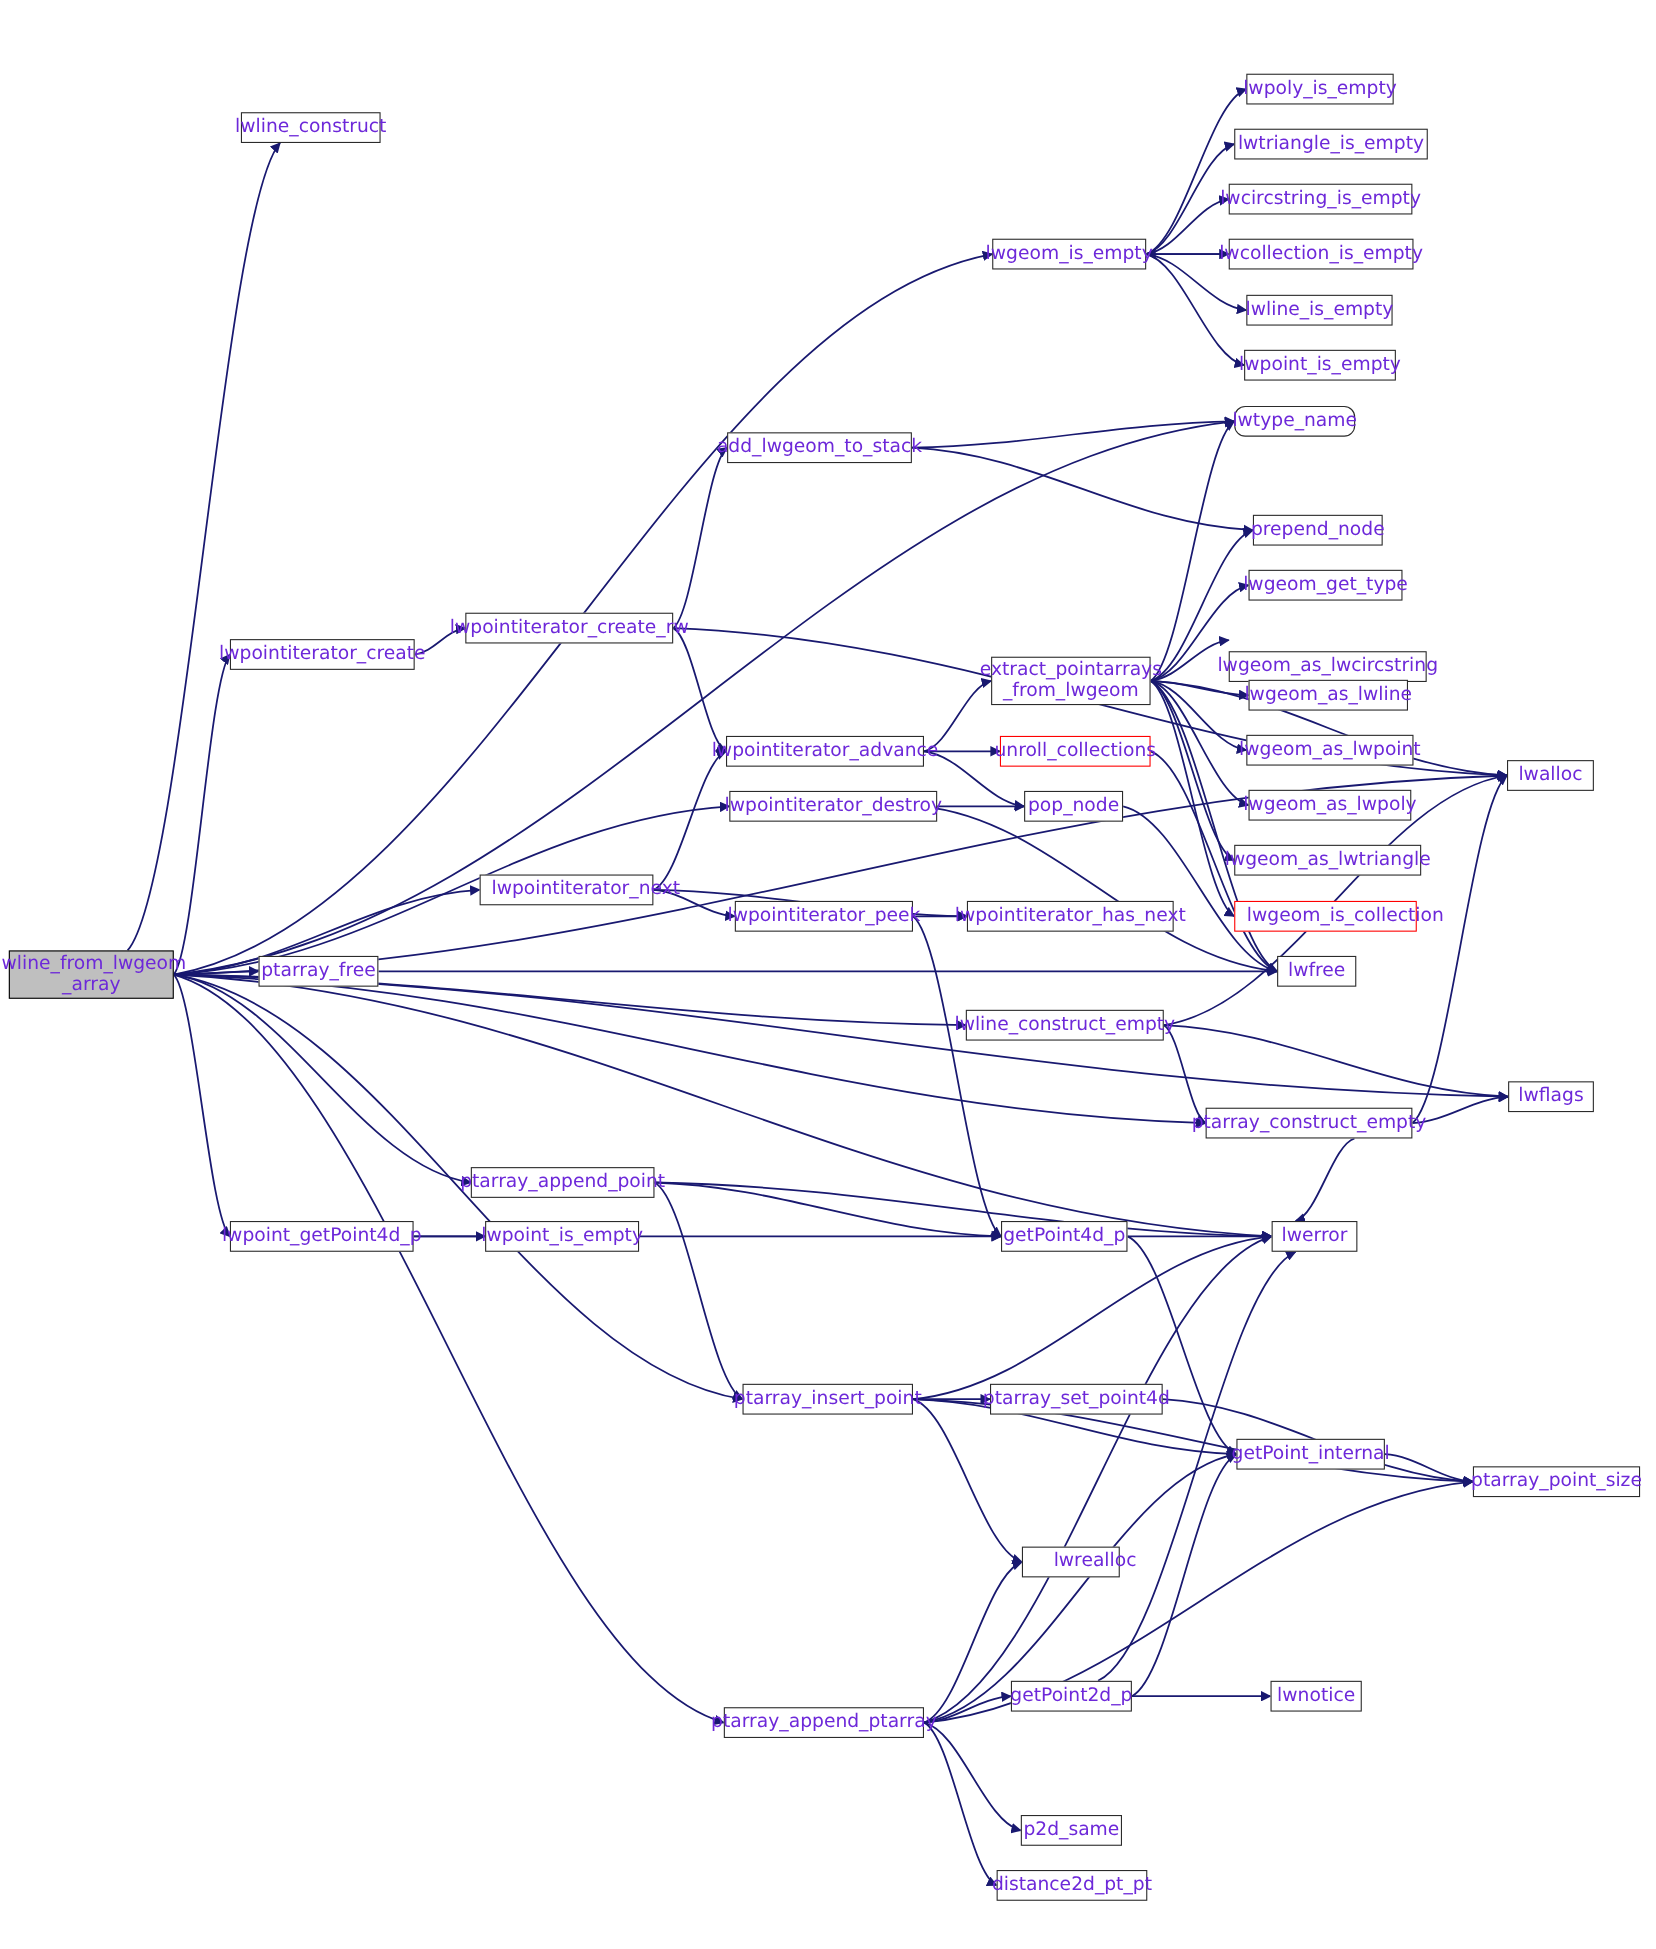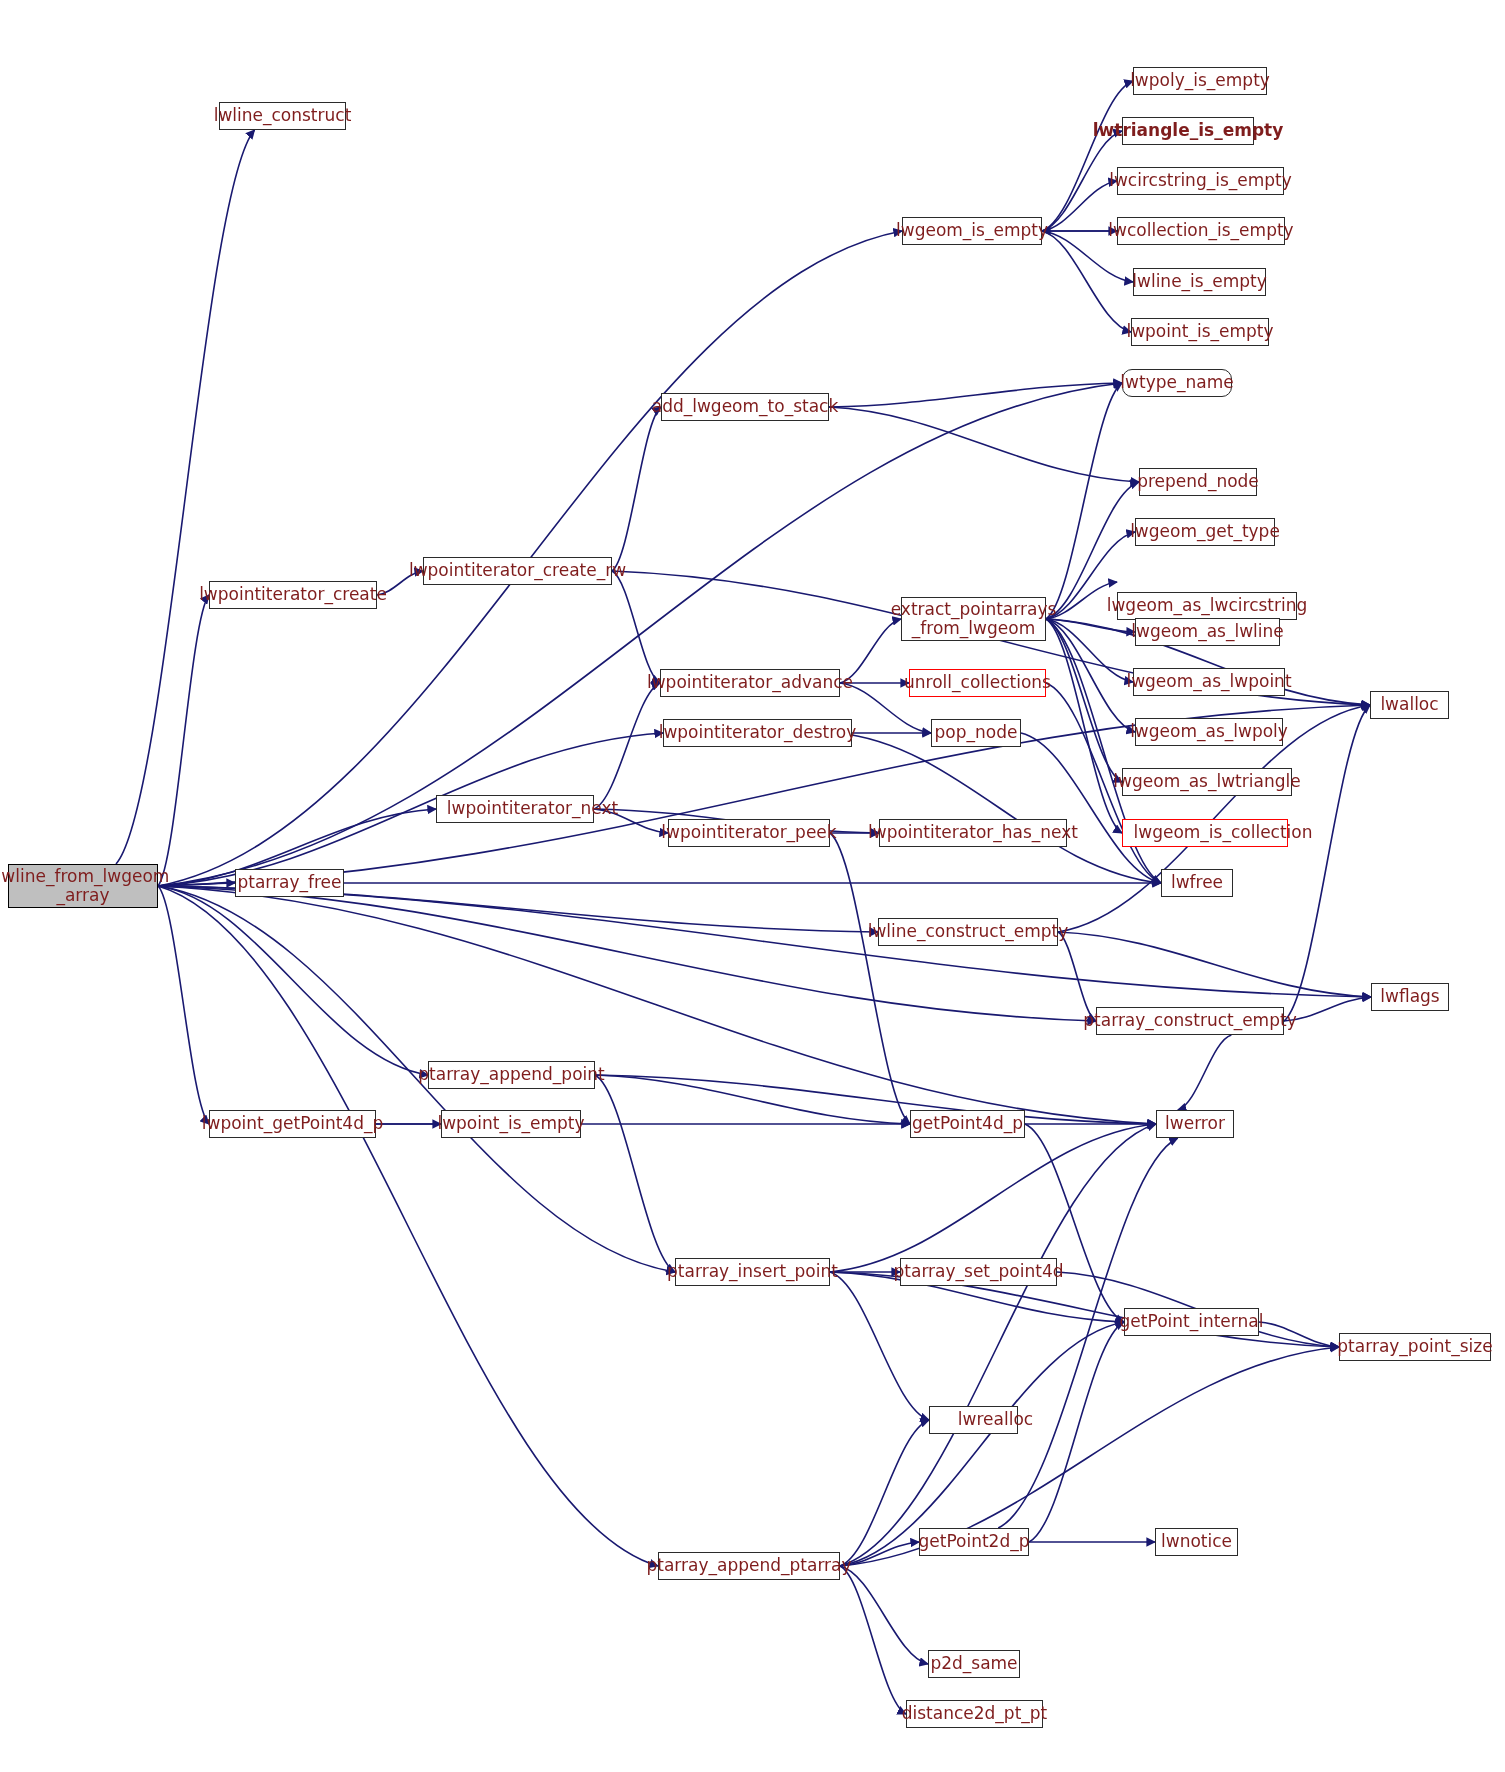--- a/index.html
+++ b/index.html
@@ -10,21 +10,21 @@
     background:#ffffff;
     font-family:"DejaVu Sans", sans-serif;
     overflow:hidden;
   }
   svg.edges{position:absolute;left:0;top:0;width:1505px;height:1772px;}
   .node{
     position:absolute;
     box-sizing:border-box;
     border:1px solid #2b2b2b;
     background:#ffffff;
-    color:#7f1d1d;
+    color:#6d28d9;
     font-size:17px;
     line-height:1.12;
     display:flex;
     align-items:center;
     justify-content:center;
     text-align:center;
     white-space:pre;
     letter-spacing:0px;
   }
   .node.root{
@@ -127,21 +127,21 @@
         <path d="M840,1566 C873,1573.84 895,1656.16 928,1664" marker-end="url(#arrow)"></path>
         <path d="M840,1566 C864.75,1577.84 881.25,1702.16 906,1714" marker-end="url(#arrow)"></path>
         <path d="M840,1566 C946.5,1546.48 1017.5,1341.52 1124,1322" marker-end="url(#arrow)"></path>
       </g>
   </svg>
   <div id="node-layer">
       <div class="node root" style="left: 8px; top: 864px; width: 150px; height: 44px;">lwline_from_lwgeom
 _array</div>
       <div class="node" style="left: 219px; top: 102px; width: 127px; height: 28px;">lwline_construct</div>
       <div class="node" style="left: 1133px; top: 67px; width: 134px; height: 28px;">lwpoly_is_empty</div>
-      <div class="node" style="left: 1122px; top: 117px; width: 132px; height: 28px; font-weight: bold;">lwtriangle_is_empty</div>
+      <div class="node" style="left: 1122px; top: 117px; width: 176px; height: 28px;">lwtriangle_is_empty</div>
       <div class="node" style="left: 1117px; top: 167px; width: 167px; height: 28px;">lwcircstring_is_empty</div>
       <div class="node" style="left: 1117px; top: 217px; width: 168px; height: 28px;">lwcollection_is_empty</div>
       <div class="node" style="left: 1133px; top: 268px; width: 133px; height: 28px;">lwline_is_empty</div>
       <div class="node" style="left: 1131px; top: 318px; width: 138px; height: 28px;">lwpoint_is_empty</div>
       <div class="node" style="left: 902px; top: 217px; width: 140px; height: 28px;">lwgeom_is_empty</div>
       <div class="node" style="left: 1122px; top: 369px; width: 110px; height: 28px; border-radius: 10px;">lwtype_name</div>
       <div class="node" style="left: 661px; top: 393px; width: 168px; height: 28px;">add_lwgeom_to_stack</div>
       <div class="node" style="left: 1139px; top: 468px; width: 118px; height: 28px;">prepend_node</div>
       <div class="node" style="left: 1135px; top: 518px; width: 140px; height: 28px;">lwgeom_get_type</div>
       <div class="node" style="left: 423px; top: 557px; width: 189px; height: 28px;">lwpointiterator_create_rw</div>

